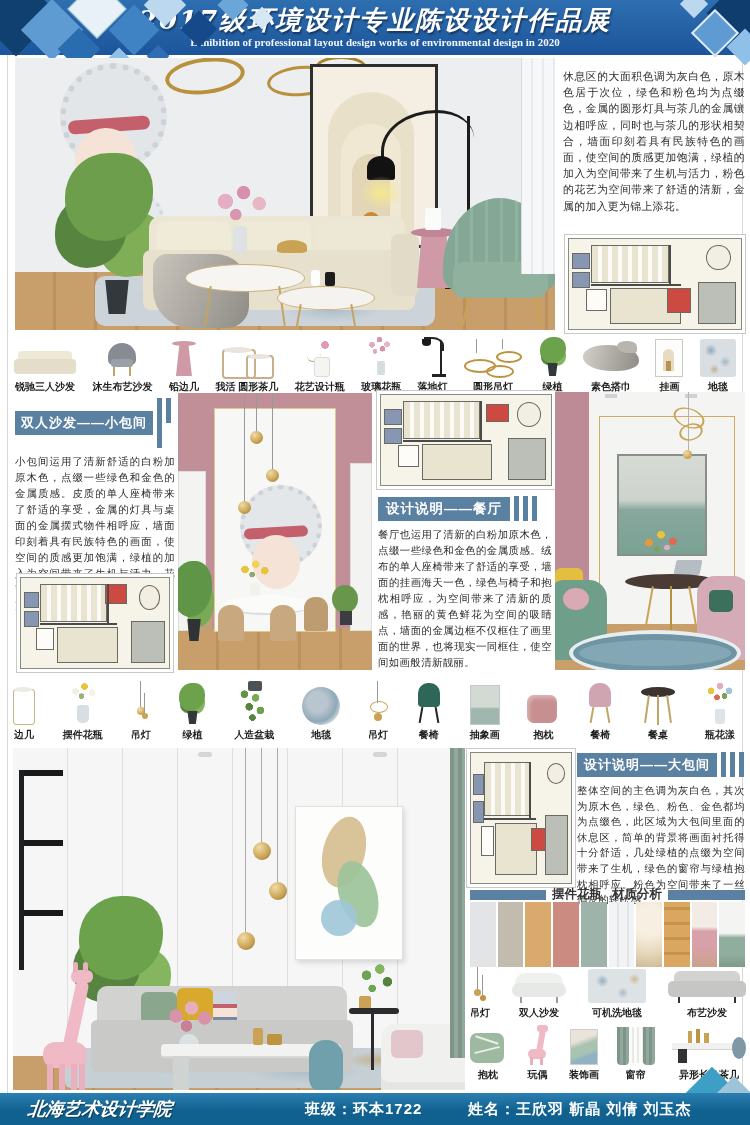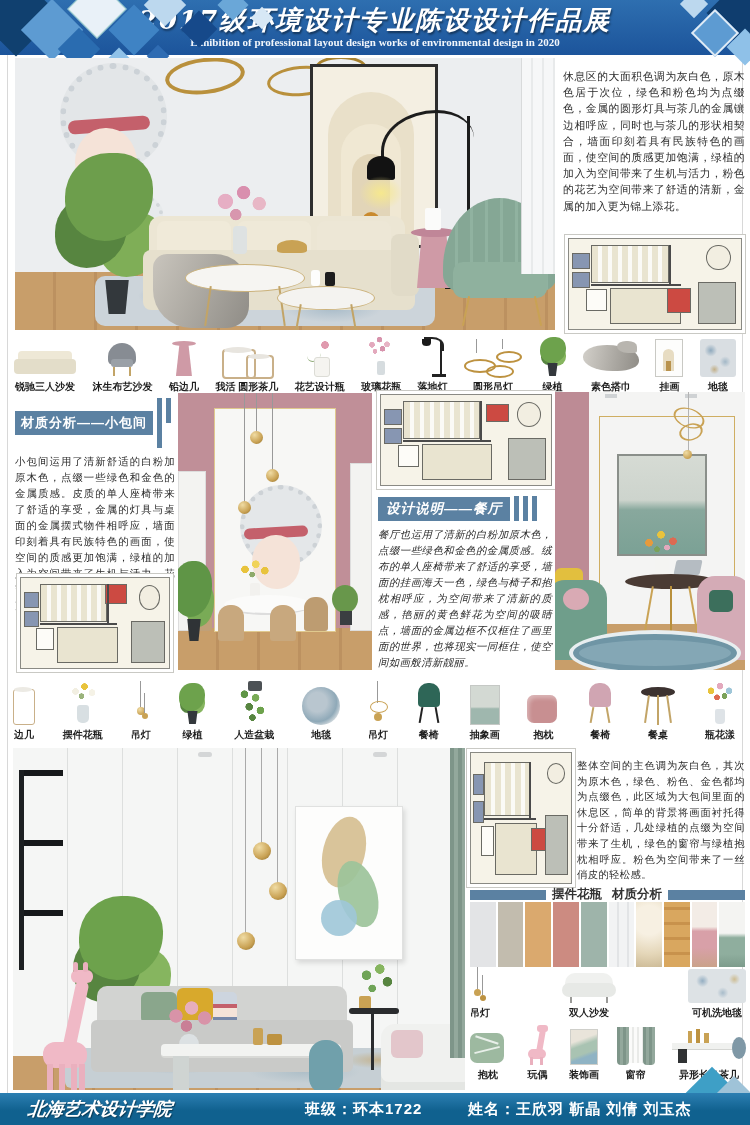--- a/index.html
+++ b/index.html
@@ -233,21 +233,21 @@
     <div class="cell">
         <span class="ic" style="width:36px;height:38px;">
           <b style="left:0;top:0;width:36px;height:38px;border-radius:3px;background:#d9dee2;background-image:radial-gradient(circle 9px at 30% 30%,#8fa9bd 0,transparent 70%),radial-gradient(circle 8px at 70% 60%,#a3b8c7 0,transparent 70%),radial-gradient(circle 7px at 40% 80%,#c2b089 0,transparent 70%);"></b>
         </span>
         <span class="lbl">地毯</span>
       </div>
   </div>
 
   <div class="abs" style="left:15px;top:398px;width:160px;">
     <div class="headrow">
-      <span class="sec-head" style="font-size:13px;padding:3px 6px;">材质分析——小包间</span>
+      <span class="sec-head" style="font-size:13px;padding:3px 6px;">双人沙发——小包间</span>
       <span class="bars"><i></i><i></i><i></i></span>
     </div>
     <p class="sec-body" style="font-size:10.4px;line-height:16px;">小包间运用了清新舒适的白粉加原木色，点缀一些绿色和金色的金属质感。皮质的单人座椅带来了舒适的享受，金属的灯具与桌面的金属摆式物件相呼应，墙面印刻着具有民族特色的画面，使空间的质感更加饱满，绿植的加入为空间带来了生机与活力，花艺遮住了画面的半张脸，使空间充满神秘感。</p>
   </div>
   <div class="abs plan" style="left:20px;top:577px;width:148px;height:90px;">
     <i class="p-blue" style="left:2%;top:16%;width:9%;height:15%;"></i>
     <i class="p-blue" style="left:2%;top:37%;width:9%;height:15%;"></i>
     <i class="p-slot" style="left:13%;top:7%;width:44%;height:40%;"></i>
     <i class="p-cream" style="left:24%;top:54%;width:40%;height:38%;"></i>
     <i class="p-red" style="left:57%;top:7%;width:13%;height:20%;"></i>
@@ -290,21 +290,21 @@
     <i class="p-blue" style="left:2%;top:37%;width:9%;height:15%;"></i>
     <i class="p-slot" style="left:13%;top:7%;width:44%;height:40%;"></i>
     <i class="p-cream" style="left:24%;top:54%;width:40%;height:38%;"></i>
     <i class="p-red" style="left:62%;top:10%;width:12%;height:18%;"></i>
     <i class="p-gray" style="right:3%;top:48%;width:21%;height:44%;"></i>
     <i class="p-wh" style="left:10%;top:56%;width:11%;height:22%;"></i>
     <i class="p-circ" style="right:6%;top:8%;width:13%;height:25%;"></i>
     <i class="p-wall" style="left:13%;top:50%;width:52%;height:2px;"></i>
     <i class="p-wall" style="left:58%;top:7%;width:2px;height:43%;"></i>
   </div>
-  <div class="abs" style="left:378px;top:496px;width:174px;font-style:italic;">
+  <div class="abs" style="left:378px;top:496px;width:174px;">
     <div class="headrow">
       <span class="sec-head" style="font-size:13.5px;padding:3px 8px;">设计说明——餐厅</span>
       <span class="bars"><i></i><i></i><i></i></span>
     </div>
     <p class="sec-body" style="font-size:10.4px;line-height:16px;">餐厅也运用了清新的白粉加原木色，点缀一些绿色和金色的金属质感。绒布的单人座椅带来了舒适的享受，墙面的挂画海天一色，绿色与椅子和抱枕相呼应，为空间带来了清新的质感，艳丽的黄色鲜花为空间的吸睛点，墙面的金属边框不仅框住了画里面的世界，也将现实一同框住，使空间如画般清新靓丽。</p>
   </div>
 
   <div class="abs photo" style="left:555px;top:392px;width:190px;height:278px;background:#f4f4f3;">
     <b style="left:0;top:0;width:34px;height:238px;background:#bd8b95;"></b>
     <b class="woodv" style="left:0;bottom:0;width:100%;height:46px;"></b>
@@ -486,20 +486,24 @@
     <i class="p-slot" style="left:13%;top:7%;width:44%;height:40%;"></i>
     <i class="p-cream" style="left:24%;top:54%;width:40%;height:38%;"></i>
     <i class="p-red" style="left:60%;top:58%;width:14%;height:16%;"></i>
     <i class="p-gray" style="right:3%;top:48%;width:21%;height:44%;"></i>
     <i class="p-wh" style="left:10%;top:56%;width:11%;height:22%;"></i>
     <i class="p-circ" style="right:6%;top:8%;width:16%;height:14%;"></i>
     <i class="p-wall" style="left:13%;top:50%;width:52%;height:2px;"></i>
     <i class="p-wall" style="left:58%;top:7%;width:2px;height:43%;"></i>
   </div>
   <div class="abs" style="left:577px;top:752px;width:168px;">
+    <div class="headrow">
+      <span class="sec-head" style="font-size:13px;padding:3px 7px;">设计说明——大包间</span>
+      <span class="bars"><i></i><i></i><i></i></span>
+    </div>
     <p class="sec-body" style="font-size:10.3px;line-height:15.6px;">整体空间的主色调为灰白色，其次为原木色，绿色、粉色、金色都均为点缀色，此区域为大包间里面的休息区，简单的背景将画面衬托得十分舒适，几处绿植的点缀为空间带来了生机，绿色的窗帘与绿植抱枕相呼应。粉色为空间带来了一丝俏皮的轻松感。</p>
   </div>
 
   <div class="abs an-head" style="left:470px;top:886px;width:132px;">
     <span class="an-bar" style="margin-right:6px;"></span>
     <span>摆件花瓶</span>
   </div>
   <div class="abs an-head" style="left:612px;top:886px;width:133px;">
     <span>材质分析</span>
     <span class="an-bar" style="margin-left:6px;"></span>
@@ -536,20 +540,29 @@
           <b style="left:44px;top:24px;width:1.5px;height:6px;background:#9a9a97;"></b>
         </span>
         <span class="lbl">双人沙发</span>
       </div>
     <div class="cell">
         <span class="ic" style="width:58px;height:34px;">
           <b style="left:0;top:0;width:58px;height:34px;border-radius:3px;background:#dde2e5;background-image:radial-gradient(circle 9px at 25% 35%,#94aec2 0,transparent 70%),radial-gradient(circle 8px at 60% 70%,#a8bcca 0,transparent 70%),radial-gradient(circle 8px at 80% 30%,#cdbc92 0,transparent 70%);"></b>
         </span>
         <span class="lbl">可机洗地毯</span>
       </div>
+    <div class="cell">
+        <span class="ic" style="width:78px;height:32px;">
+          <b style="left:6px;top:0;width:66px;height:14px;background:#d2d3d1;border-radius:6px 6px 0 0;"></b>
+          <b style="left:0;top:10px;width:78px;height:16px;background:#c6c7c5;border-radius:5px;"></b>
+          <b style="left:10px;top:26px;width:1.5px;height:6px;background:#333;"></b>
+          <b style="left:66px;top:26px;width:1.5px;height:6px;background:#333;"></b>
+        </span>
+        <span class="lbl">布艺沙发</span>
+      </div>
   </div>
 
   <div class="abs items" style="left:470px;top:1030px;width:276px;height:52px;">
     <div class="cell">
         <span class="ic" style="width:36px;height:32px;">
           <b style="left:0;top:0;width:34px;height:30px;background:#9db9a0;border-radius:7px;"></b>
           <b style="left:5px;top:6px;width:24px;height:1.5px;background:#e8efe9;transform:rotate(18deg);"></b>
           <b style="left:4px;top:16px;width:26px;height:1.5px;background:#e8efe9;transform:rotate(-14deg);"></b>
         </span>
         <span class="lbl">抱枕</span>

